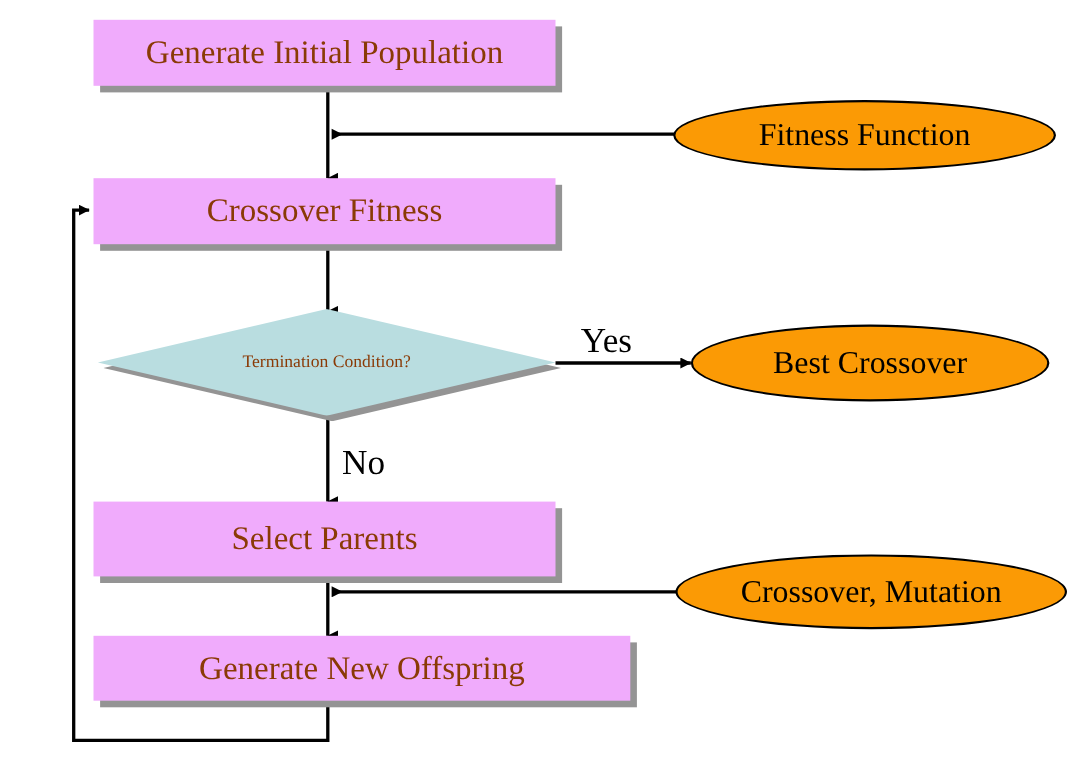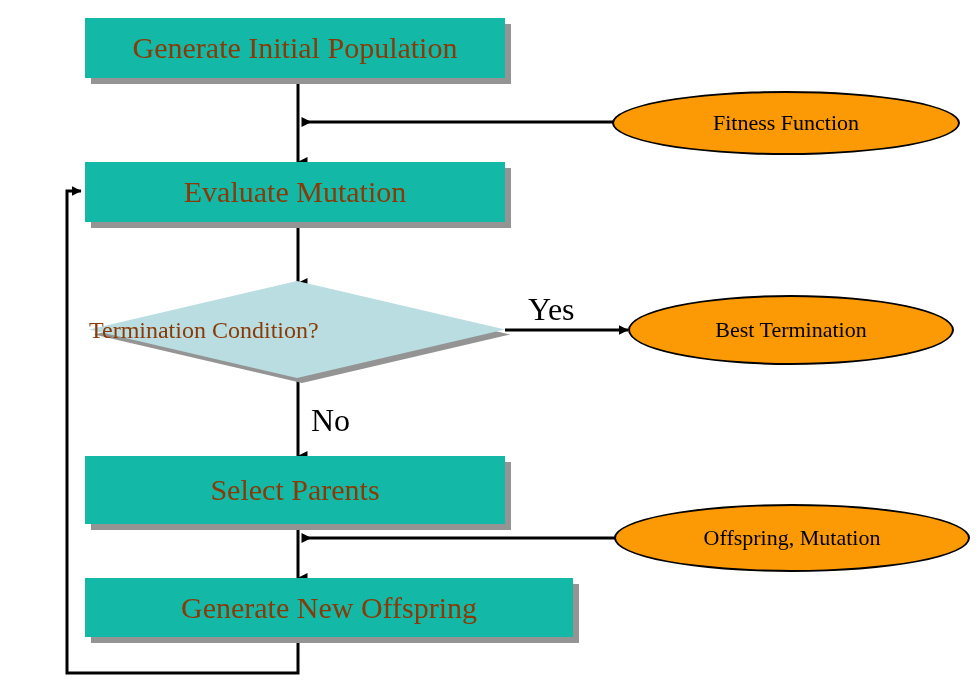--- a/index.html
+++ b/index.html
@@ -25,21 +25,21 @@
     top: 0;
     width: 976px;
     height: 690px;
     pointer-events: none;
   }
 
   
   .proc {
     position: absolute;
     box-sizing: border-box;
-    background: #14b8a6;
+    background: #f0abfc;
     box-shadow: 6px 6px 0 0 #949494;
     display: flex;
     align-items: center;
     justify-content: center;
     color: #8a3a06;
     font-size: 30px;
     line-height: 1;
     letter-spacing: 0px;
     white-space: nowrap;
   }
@@ -67,39 +67,39 @@
     clip-path: polygon(50% 0%, 100% 50%, 50% 100%, 0% 50%);
   }
   .decision-label {
     position: absolute;
     left: 0;
     top: 0;
     width: 100%;
     height: 100%;
     display: flex;
     align-items: center;
-    justify-content: flex-start;
+    justify-content: center;
     color: #8a3a06;
-    font-size: 24px;
+    font-size: 16px;
     line-height: 1;
     white-space: nowrap;
   }
 
   
   .ellipse {
     position: absolute;
     box-sizing: border-box;
     background: #fb9a05;
     border: 2px solid #000000;
     border-radius: 50%;
     display: flex;
     align-items: center;
     justify-content: center;
     color: #000000;
-    font-size: 22px;
+    font-size: 29px;
     line-height: 1;
     white-space: nowrap;
   }
 
   
   .edge-label {
     position: absolute;
     color: #000000;
     font-size: 32px;
     line-height: 1;
@@ -139,21 +139,21 @@
     <line x1="620" y1="538" x2="302" y2="538" stroke="#000000" stroke-width="3" marker-end="url(#arrowLeft)"></line>
 
     <path d="M 298,637 L 298,673 L 67,673 L 67,191 L 81,191" fill="none" stroke="#000000" stroke-width="3" marker-end="url(#arrowRight)"></path>
   </svg>
 
   <div class="proc" style="left:85px; top:18px; width:420px; height:60px;">
     <span>Generate Initial Population</span>
   </div>
 
   <div class="proc" style="left:85px; top:162px; width:420px; height:60px;">
-    <span>Evaluate Mutation</span>
+    <span>Crossover Fitness</span>
   </div>
 
   <div class="decision-wrap" style="left:89px; top:281px; width:416px; height:97px;">
     <div class="decision-shadow"></div>
     <div class="decision-face"></div>
     <div class="decision-label">
       <span>Termination Condition?</span>
     </div>
   </div>
 
@@ -163,24 +163,24 @@
 
   <div class="proc" style="left:85px; top:578px; width:488px; height:59px;">
     <span>Generate New Offspring</span>
   </div>
 
   <div class="ellipse" style="left:612px; top:91px; width:348px; height:64px;">
     <span>Fitness Function</span>
   </div>
 
   <div class="ellipse" style="left:628px; top:295px; width:326px; height:70px;">
-    <span>Best Termination</span>
+    <span>Best Crossover</span>
   </div>
 
   <div class="ellipse" style="left:614px; top:504px; width:356px; height:68px;">
-    <span>Offspring, Mutation</span>
+    <span>Crossover, Mutation</span>
   </div>
 
   <div class="edge-label" style="left:528px; top:293px;">Yes</div>
 
   <div class="edge-label" style="left:311px; top:404px;text-align:right;">No</div>
 
 </div>
 
 </body></html>

